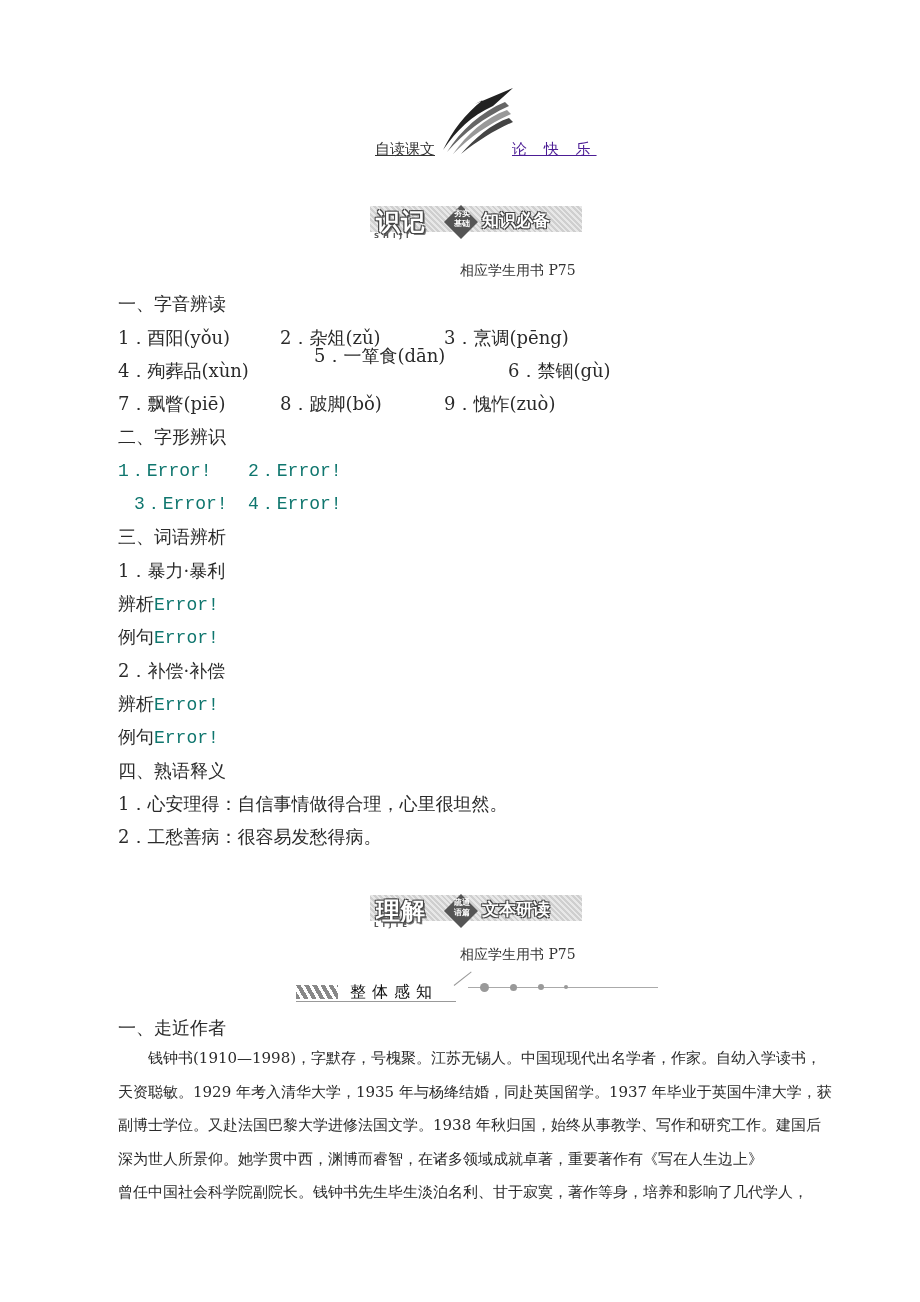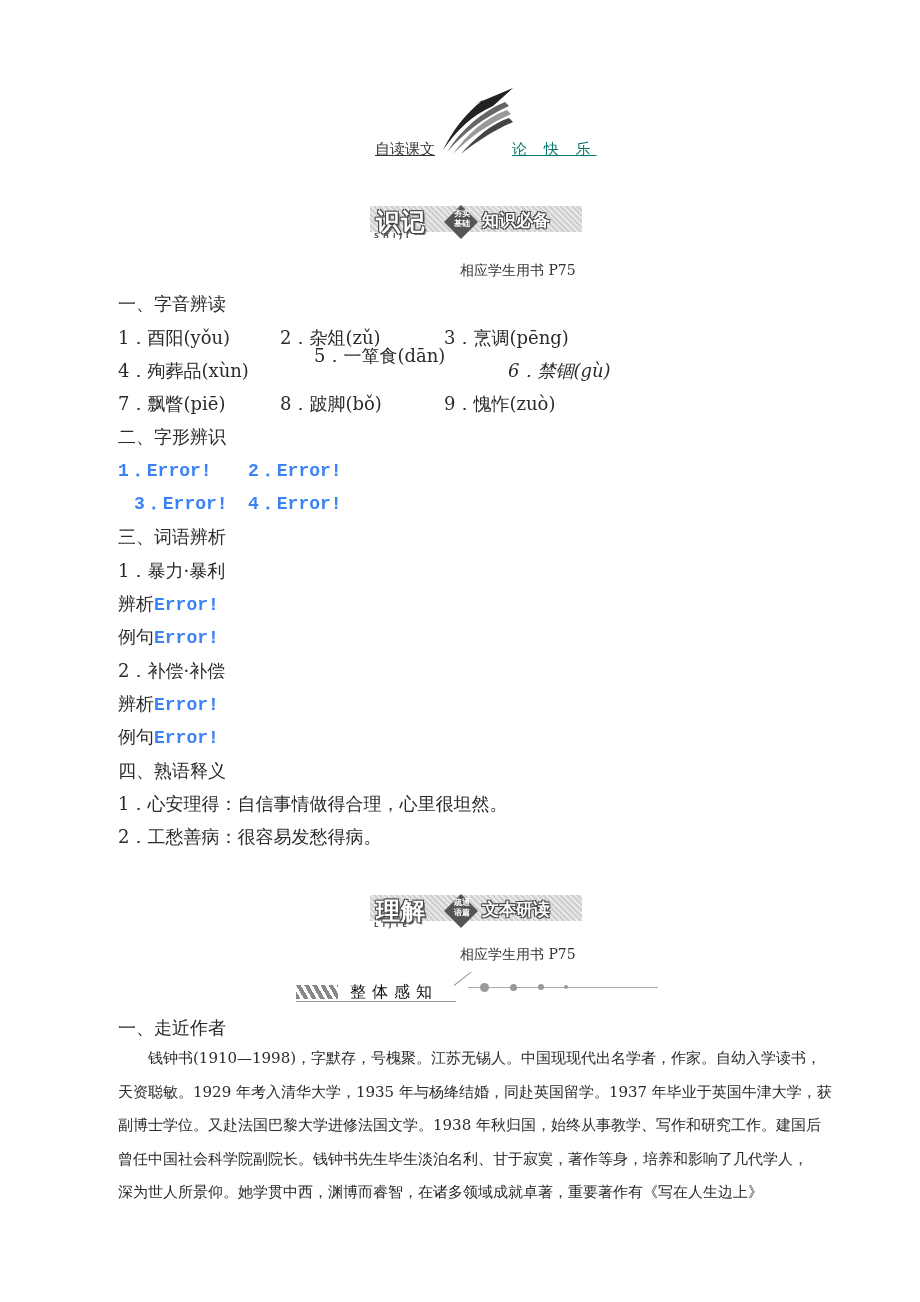--- a/index.html
+++ b/index.html
@@ -1,25 +1,25 @@
 <!DOCTYPE html>
 <html><head>
 <meta charset="utf-8">
 <style>
   html, body { margin: 0; padding: 0; background: #ffffff; }
   body { width: 920px; height: 1302px; position: relative; overflow: hidden;
          font-family: "DejaVu Serif", "Liberation Serif", serif; color: #222; }
   .line { position: absolute; left: 118px; font-size: 18px; line-height: 20px; white-space: nowrap; color: #2a2a2a; }
   .mono { font-family: "Liberation Mono", "DejaVu Sans Mono", monospace; }
-  .bold { font-weight: bold; color: #3b82f6; }
+  .bold { font-weight: normal; color: #0f766e; }
 
   
   .title-row { position: absolute; top: 140px; left: 0; width: 896px; height: 24px; }
   .title-left { position: absolute; left: 375px; top: 0; font-size: 15px; text-decoration: underline; color:#333; }
-  .title-right { position: absolute; left: 512px; top: 0; font-size: 15px; text-decoration: underline; letter-spacing: 6px; color:#0f766e; }
+  .title-right { position: absolute; left: 512px; top: 0; font-size: 15px; text-decoration: underline; letter-spacing: 6px; color:#4c1d95; }
   .swoosh { position: absolute; left: 435px; top: 86px; width: 80px; height: 70px; }
 
   
   .banner { position: absolute; left: 370px; width: 252px; height: 40px; }
   .banner .big { position: absolute; left: 6px; top: 2px; font-size: 24px; font-weight: bold; color: #fff;
                  font-family: "DejaVu Sans", sans-serif; letter-spacing: 1px;
                  text-shadow: -1px -1px 0 #444, 1px -1px 0 #444, -1px 1px 0 #444, 1px 1px 0 #444, 2px 2px 0 #777; }
   .banner .bg { position: absolute; left: 0; top: 2px; width: 212px; height: 26px;
                 background: repeating-linear-gradient(45deg, #cfcfcf 0 2px, #e8e8e8 2px 4px); }
   .banner .pin { position: absolute; left: 4px; top: 28px; font-size: 7px; letter-spacing: 4px; color: #555;
@@ -73,21 +73,21 @@
   <div class="right">知识必备</div>
 </div>
 <div class="ref" style="top:262px;">相应学生用书 P75</div>
 
 <div class="line" style="top:294px;">一、字音辨读</div>
 <div class="line" style="top:328px;">1．酉阳(yǒu)</div>
 <div class="line" style="top:328px; left:280px;">2．杂俎(zǔ)</div>
 <div class="line" style="top:328px; left:444px;">3．烹调(pēng)</div>
 <div class="line" style="top:361px;">4．殉葬品(xùn)</div>
 <div class="line" style="top:346px; left:314px;">5．一箪食(dān)</div>
-<div class="line" style="top:361px; left:508px;font-style:italic;">6．禁锢(gù)</div>
+<div class="line" style="top:361px; left:508px;">6．禁锢(gù)</div>
 <div class="line" style="top:394px;">7．飘瞥(piē)</div>
 <div class="line" style="top:394px; left:280px;">8．跛脚(bǒ)</div>
 <div class="line" style="top:394px; left:444px;">9．愧怍(zuò)</div>
 
 <div class="line" style="top:427px;">二、字形辨识</div>
 <div class="line mono bold" style="top:461px;">1．Error!</div>
 <div class="line mono bold" style="top:461px; left:248px;">2．Error!</div>
 <div class="line mono bold" style="top:494px;margin-left:16px;">3．Error!</div>
 <div class="line mono bold" style="top:494px; left:248px;">4．Error!</div>
 
@@ -134,15 +134,15 @@
   <div class="dot" style="left:214px; top:3px; width:7px; height:7px;"></div>
   <div class="dot" style="left:242px; top:3px; width:6px; height:6px;"></div>
   <div class="dot" style="left:268px; top:4px; width:4px; height:4px;"></div>
 </div>
 
 <div class="line" style="top:1018px;">一、走近作者</div>
 <div class="para" style="top:1042px;">
   <span class="pline">　　钱钟书(1910—1998)，字默存，号槐聚。江苏无锡人。中国现现代出名学者，作家。自幼入学读书，</span>
   <span class="pline">天资聪敏。1929 年考入清华大学，1935 年与杨绛结婚，同赴英国留学。1937 年毕业于英国牛津大学，获</span>
   <span class="pline">副博士学位。又赴法国巴黎大学进修法国文学。1938 年秋归国，始终从事教学、写作和研究工作。建国后</span>
+  <span class="pline">深为世人所景仰。她学贯中西，渊博而睿智，在诸多领域成就卓著，重要著作有《写在人生边上》</span>
   <span class="pline">曾任中国社会科学院副院长。钱钟书先生毕生淡泊名利、甘于寂寞，著作等身，培养和影响了几代学人，</span>
-  <span class="pline">深为世人所景仰。她学贯中西，渊博而睿智，在诸多领域成就卓著，重要著作有《写在人生边上》</span>
 </div>
 
 </body></html>

